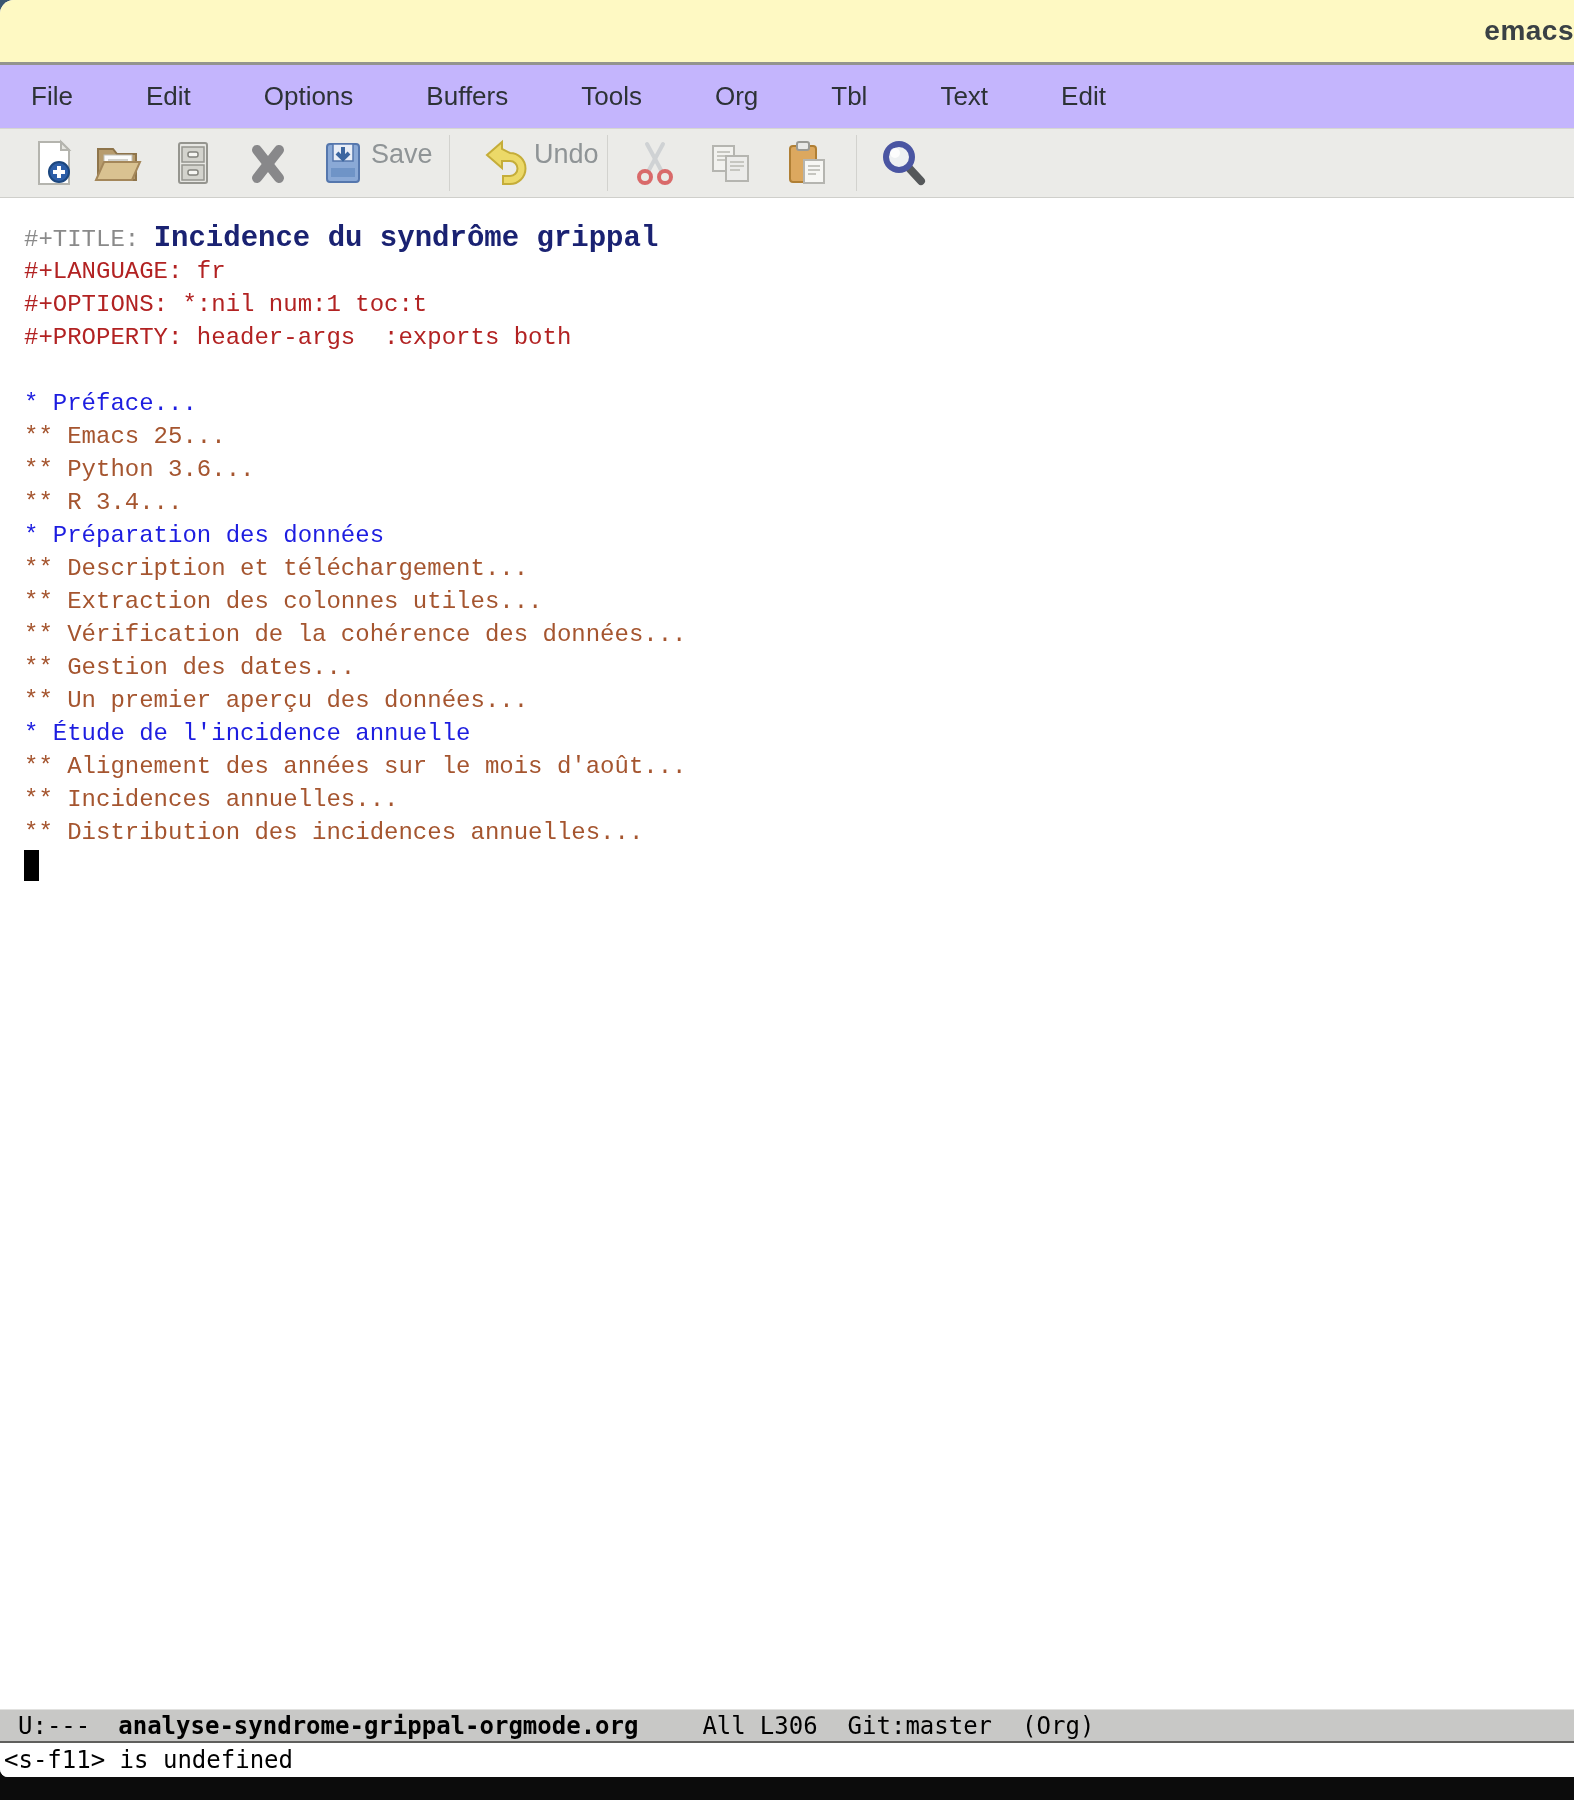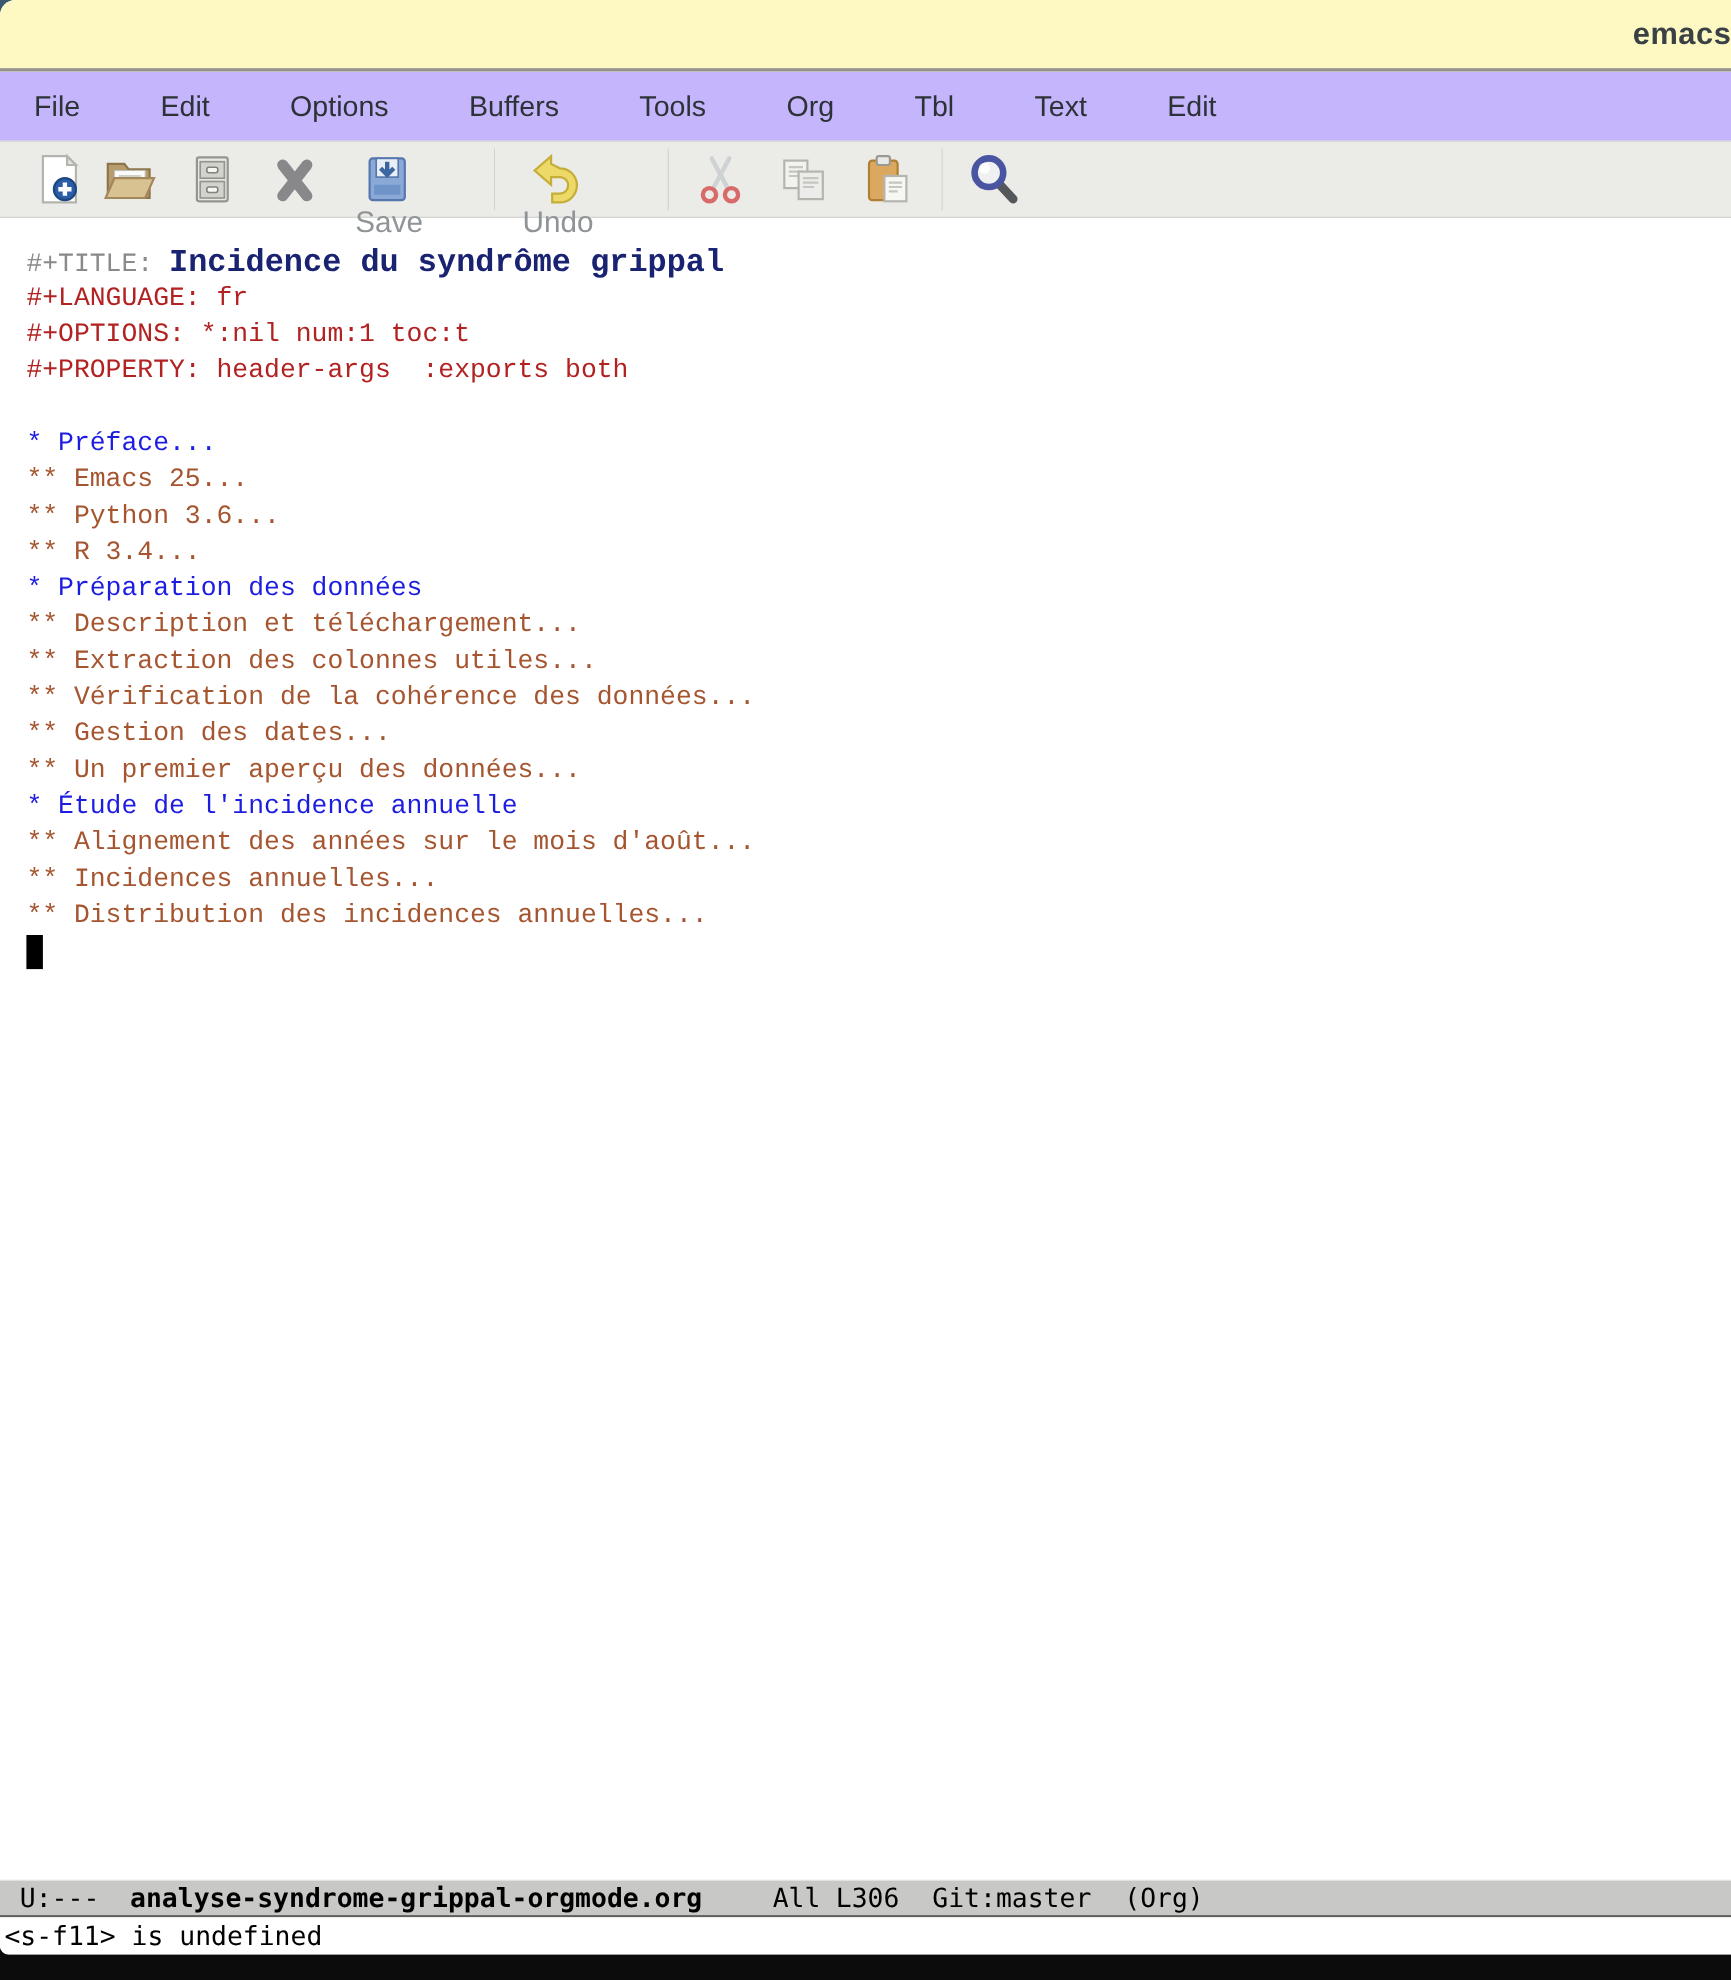--- a/index.html
+++ b/index.html
@@ -14,21 +14,21 @@
             border-bottom:3px solid #94948e;}
   .titlebar .wtitle{position:absolute;right:0px;top:15px;font-size:28px;font-weight:bold;
             color:#3a4145;letter-spacing:0.5px;}
   
   .menubar{height:63px;background:#c4b5fd;display:flex;align-items:center;
            padding-left:16px;flex:none;gap:39px;}
   .menu-item{font-size:26px;color:#2d3236;padding:0 15px;margin-right:4px;cursor:default;}
   
   .toolbar{height:70px;background:#ebebe8;border-top:1px solid #d6d6d2;
            border-bottom:1px solid #cfcfcb;position:relative;flex:none;box-sizing:border-box;}
-  .tbtn{position:absolute;top:10px;height:48px;display:flex;align-items:center;flex-direction:column;}
+  .tbtn{position:absolute;top:10px;height:48px;display:flex;align-items:flex-start;}
   .tbtn svg{width:48px;height:48px;display:block;}
   .tlabel{font-size:27px;color:#8f9496;margin-left:4px;}
   .tsep{position:absolute;top:6px;width:1px;height:56px;background:#d2d2ce;}
   
   .content{flex:1;background:#fff;padding:24px 0 0 24px;overflow:hidden;
            font-family:Liberation Mono, monospace;font-size:24px;}
   .line{height:33px;line-height:33px;white-space:pre;}
   .face-kw{color:#8a8a8a;}
   .face-title{color:#1a2272;font-weight:bold;font-size:29px;}
   .face-meta{color:#b22222;}
@@ -130,21 +130,21 @@
         <rect x="14" y="5" width="20" height="17" fill="#e9eef7" stroke="#5577ad" stroke-width="1.5"></rect>
         <path d="M24 8 v9 M18 14 l6 6 6-6" stroke="#3c66a0" stroke-width="4" fill="none"></path>
         <rect x="12" y="29" width="24" height="9" fill="#6f94c7"></rect>
       </svg>
         </span>
       <span class="tlabel">Save</span>
     </div>
 
     <div class="tsep" style="left:449px"></div>
 
-    <div class="tbtn" style="left:471px">
+    <div class="tbtn" style="left:482px">
       <span>
           <svg viewBox="0 0 48 48">
         <path d="M20 10 V3 L5 16 l15 13 v-7 h8 a7.5 7.5 0 0 1 0 15 h-7 v8 h7 a15.5 15.5 0 0 0 0-31 z" fill="#ecd968" stroke="#c5ad39" stroke-width="2"></path>
       </svg>
         </span>
       <span class="tlabel">Undo</span>
     </div>
 
     <div class="tsep" style="left:607px"></div>
 

